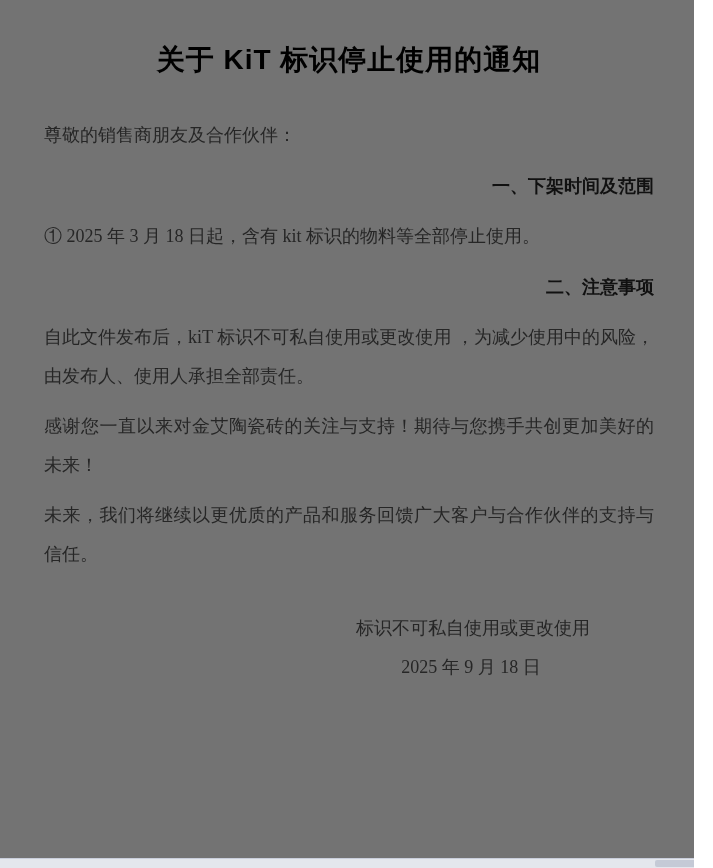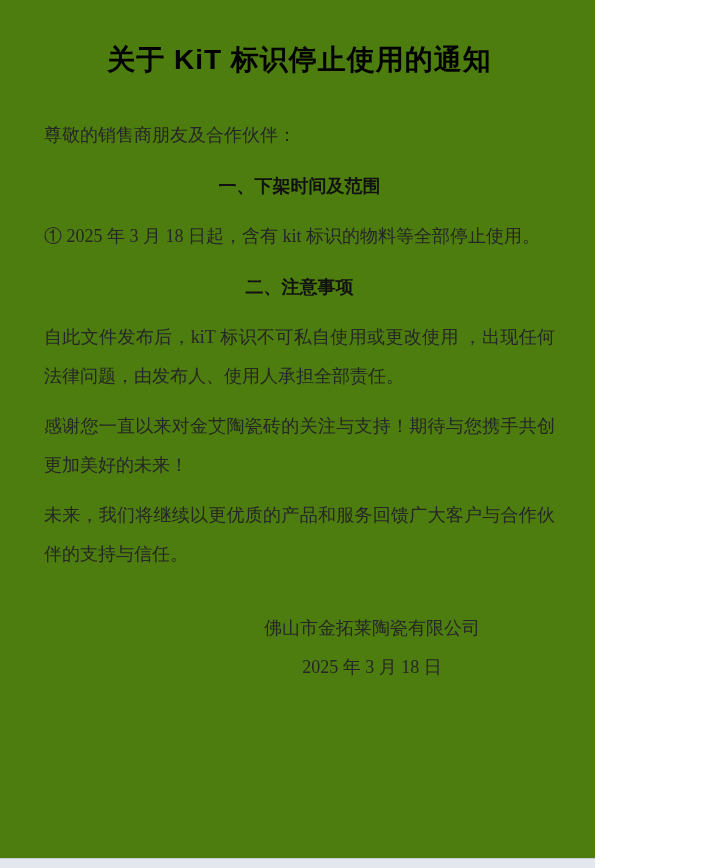--- a/index.html
+++ b/index.html
@@ -2,23 +2,23 @@
 <html><head>
 <meta charset="utf-8">
 <style>
   html, body {
     margin: 0;
     padding: 0;
     background: #ffffff;
   }
   .page {
     position: relative;
-    width: 595px;
+    width: 694px;
     height: 868px;
-    background: #4d7c0f;
+    background: #737373;
     overflow: hidden;
     color: #262626;
     font-family: "Liberation Serif", "DejaVu Serif", serif;
   }
   .doc {
     padding: 42px 28px 0 32px;
   }
   .doc-title {
     margin: 0 0 38px 0;
     text-align: center;
@@ -35,21 +35,21 @@
     line-height: 38.5px;
     text-align: justify;
   }
   .indent-2 {
     text-indent: 2em;
   }
   .heading {
     font-family: "Liberation Sans", "DejaVu Sans", sans-serif;
     font-weight: 700;
     color: #111111;
-    text-align: center;
+    text-align: right;
   }
   .signature-block {
     margin: 36px 80px 0 auto;
     width: 230px;
     text-align: center;
     font-size: 18px;
     line-height: 38.5px;
   }
   .signature-block .sig-line {
     margin: 0;
@@ -86,30 +86,30 @@
     <p class="line">尊敬的销售商朋友及合作伙伴：</p>
 
 
     <p class="line heading">一、下架时间及范围</p>
 
     <p class="line">① 2025 年 3 月 18 日起，含有 kit 标识的物料等全部停止使用。</p>
 
 
     <p class="line heading">二、注意事项</p>
 
-    <p class="line">自此文件发布后，kiT 标识不可私自使用或更改使用 ，出现任何法律问题，由发布人、使用人承担全部责任。</p>
+    <p class="line">自此文件发布后，kiT 标识不可私自使用或更改使用 ，为减少使用中的风险，由发布人、使用人承担全部责任。</p>
 
 
     <p class="line">感谢您一直以来对金艾陶瓷砖的关注与支持！期待与您携手共创更加美好的未来！</p>
 
     <p class="line">未来，我们将继续以更优质的产品和服务回馈广大客户与合作伙伴的支持与信任。</p>
 
     <div class="signature-block">
-      <p class="sig-line">佛山市金拓莱陶瓷有限公司</p>
-      <p class="sig-line">2025 年 3 月 18 日</p>
+      <p class="sig-line">标识不可私自使用或更改使用</p>
+      <p class="sig-line">2025 年 9 月 18 日</p>
     </div>
 
   </div>
 
   <div class="hscrollbar">
     <div class="hscrollbar-thumb"></div>
   </div>
 </div>
 
 </body></html>

